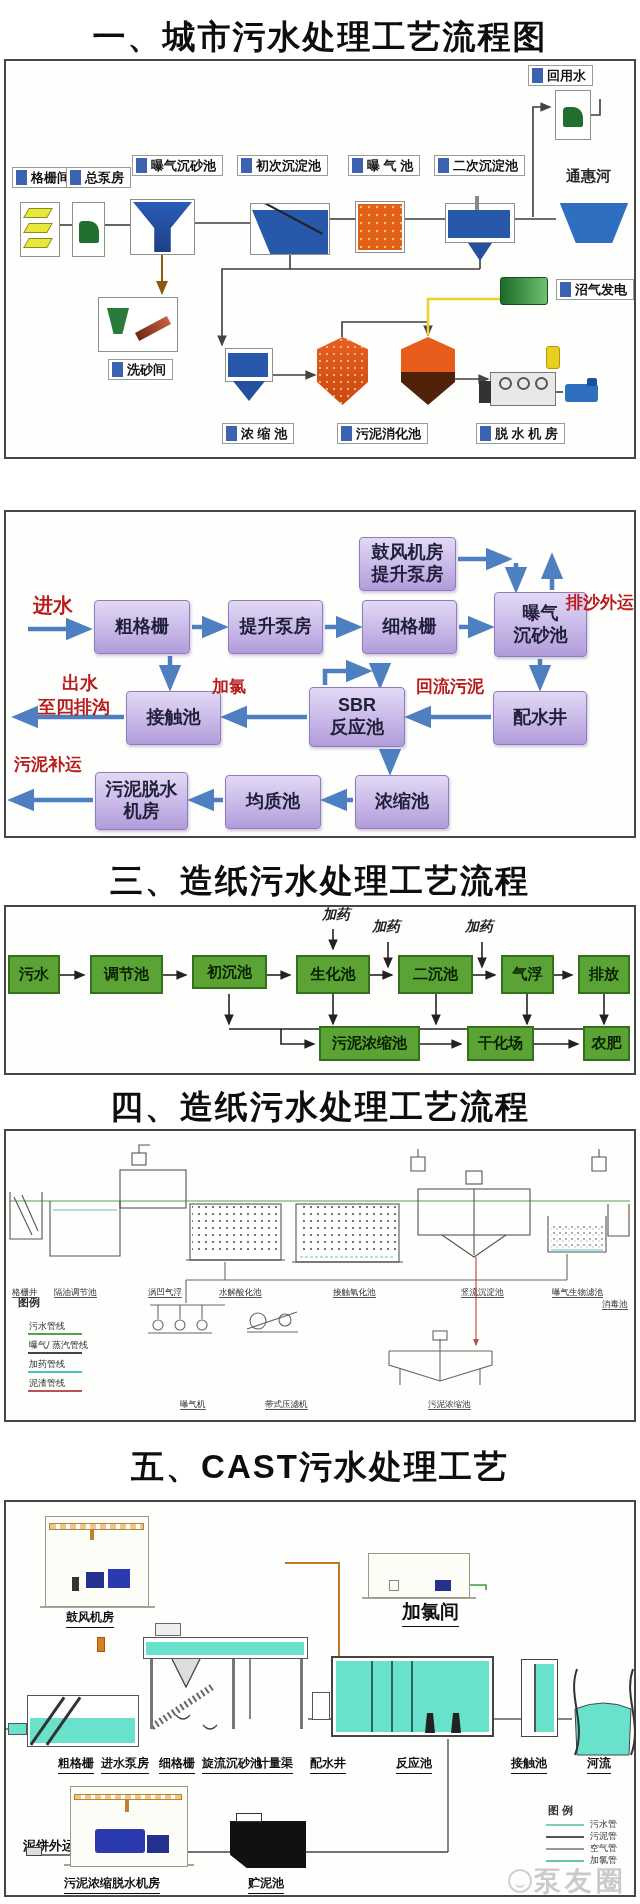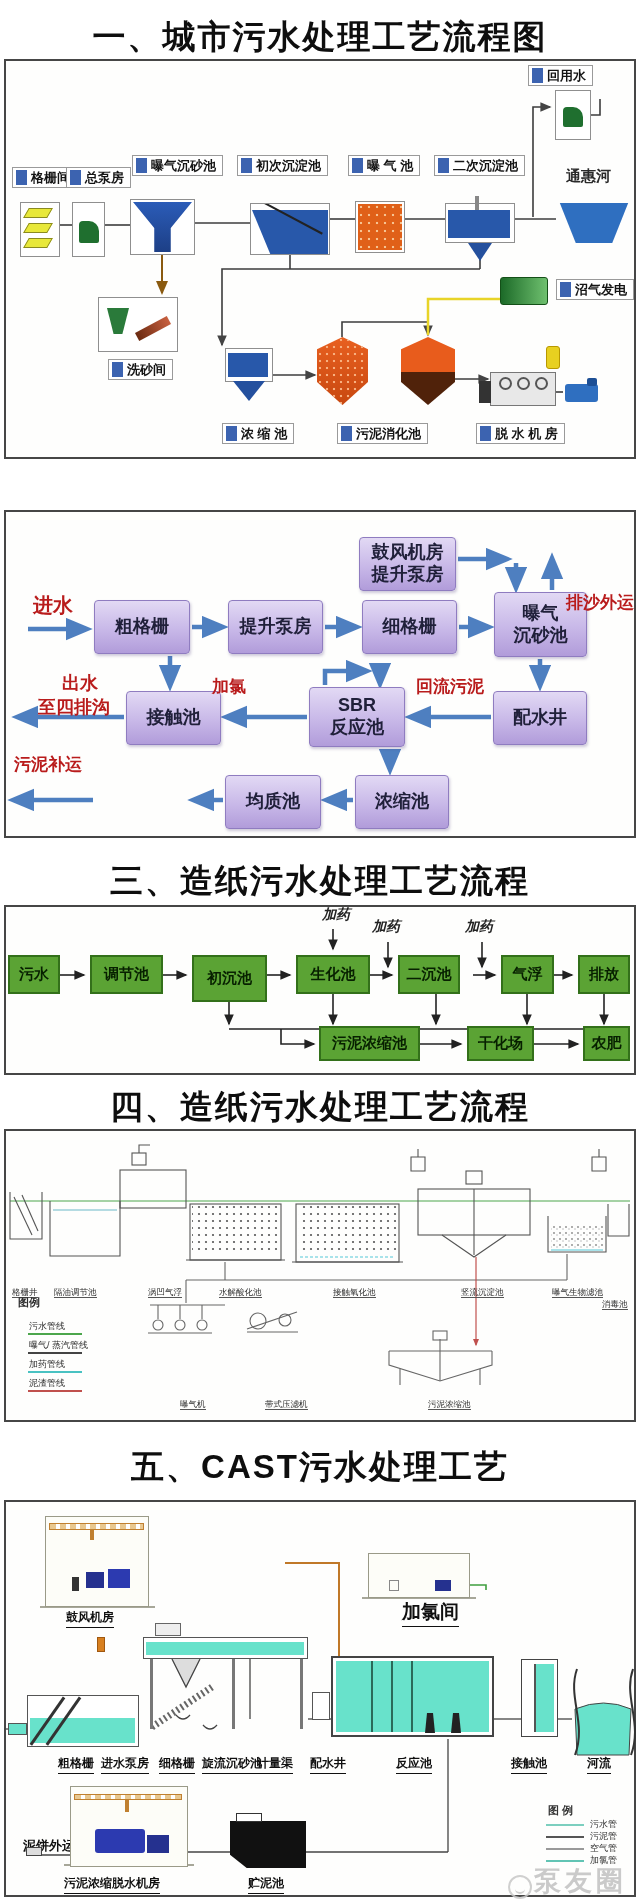--- a/index.html
+++ b/index.html
@@ -23,21 +23,21 @@
 .dose{position:absolute;font-family:"Liberation Serif","DejaVu Serif",serif;font-style:italic;font-weight:bold;font-size:14px;color:#222;white-space:nowrap}
 
 .cadlab{position:absolute;font-size:8.5px;color:#2e2e2e;border-bottom:1px solid #555;white-space:nowrap;line-height:1.2}
 .cadtxt{position:absolute;font-size:9px;color:#2e2e2e;white-space:nowrap}
 
 .c5lab{position:absolute;font-size:12px;font-weight:bold;color:#101010;border-bottom:1.5px solid #101010;white-space:nowrap;padding-bottom:1px}
 .c5txt{position:absolute;font-size:13px;font-weight:bold;color:#101010;white-space:nowrap}
 .bld{position:absolute;border:1.5px solid #9a9a88;background:#fdfdf8}
 .teal{background:#68e2cb}
 .leg5{position:absolute;font-size:9px;color:#333;white-space:nowrap}
-.wm{position:absolute;display:flex;align-items:flex-end;gap:2px;color:#c2c2c2;font-weight:bold;opacity:.85}
+.wm{position:absolute;display:flex;align-items:center;gap:2px;color:#c2c2c2;font-weight:bold;opacity:.85}
 .wm .wmc{width:24px;height:24px;border:2px solid #c8c8c8;border-radius:50%;position:relative}
 .wm .wmc::after{content:"";position:absolute;left:5px;top:10px;width:10px;height:5px;border-bottom:2px solid #c8c8c8;border-radius:0 0 8px 8px}
 </style>
 </head>
 <body>
 
 <div id="page">
 
   <div class="sec-title" style="top:8px">一、城市污水处理工艺流程图</div>
   <div class="panel" style="top:52px;height:400px"></div>
@@ -221,20 +221,24 @@
   <div class="pbox" style="left:126px;top:684px;width:95px;height:54px">
       <span>接触池</span>
     </div>
   <div class="pbox" style="left:309px;top:680px;width:96px;height:60px">
       <span>SBR</span>
       <span>反应池</span>
     </div>
   <div class="pbox" style="left:493px;top:684px;width:94px;height:54px">
       <span>配水井</span>
     </div>
+  <div class="pbox" style="left:95px;top:765px;width:93px;height:58px">
+      <span>污泥脱水</span>
+      <span>机房</span>
+    </div>
   <div class="pbox" style="left:355px;top:768px;width:94px;height:54px">
       <span>浓缩池</span>
     </div>
   <div class="pbox" style="left:225px;top:768px;width:96px;height:54px">
       <span>均质池</span>
     </div>
 
   <div class="s2lab" style="left:33px;top:585px;font-size:20px">进水</div>
   <div class="s2lab" style="left:566px;top:584px">排沙外运</div>
   <div class="s2lab" style="left:62px;top:664px;font-size:18px">出水</div>
@@ -273,27 +277,27 @@
       <path d="M534,1037 H578" marker-end="url(#mk)"></path>
     </g>
   </svg>
 
   <div class="gbox" style="left:8px;top:948px;width:52px;height:39px">
       <span>污水</span>
     </div>
   <div class="gbox" style="left:90px;top:948px;width:73px;height:39px">
       <span>调节池</span>
     </div>
-  <div class="gbox" style="left:192px;top:948px;width:75px;height:47px">
+  <div class="gbox" style="left:192px;top:948px;width:75px;height:34px">
       <span>初沉池</span>
     </div>
   <div class="gbox" style="left:296px;top:948px;width:74px;height:39px">
       <span>生化池</span>
     </div>
-  <div class="gbox" style="left:398px;top:948px;width:62px;height:39px">
+  <div class="gbox" style="left:398px;top:948px;width:75px;height:39px">
       <span>二沉池</span>
     </div>
   <div class="gbox" style="left:501px;top:948px;width:53px;height:39px">
       <span>气浮</span>
     </div>
   <div class="gbox" style="left:578px;top:948px;width:52px;height:39px">
       <span>排放</span>
     </div>
   <div class="gbox" style="left:319px;top:1019px;width:101px;height:35px">
       <span>污泥浓缩池</span>

